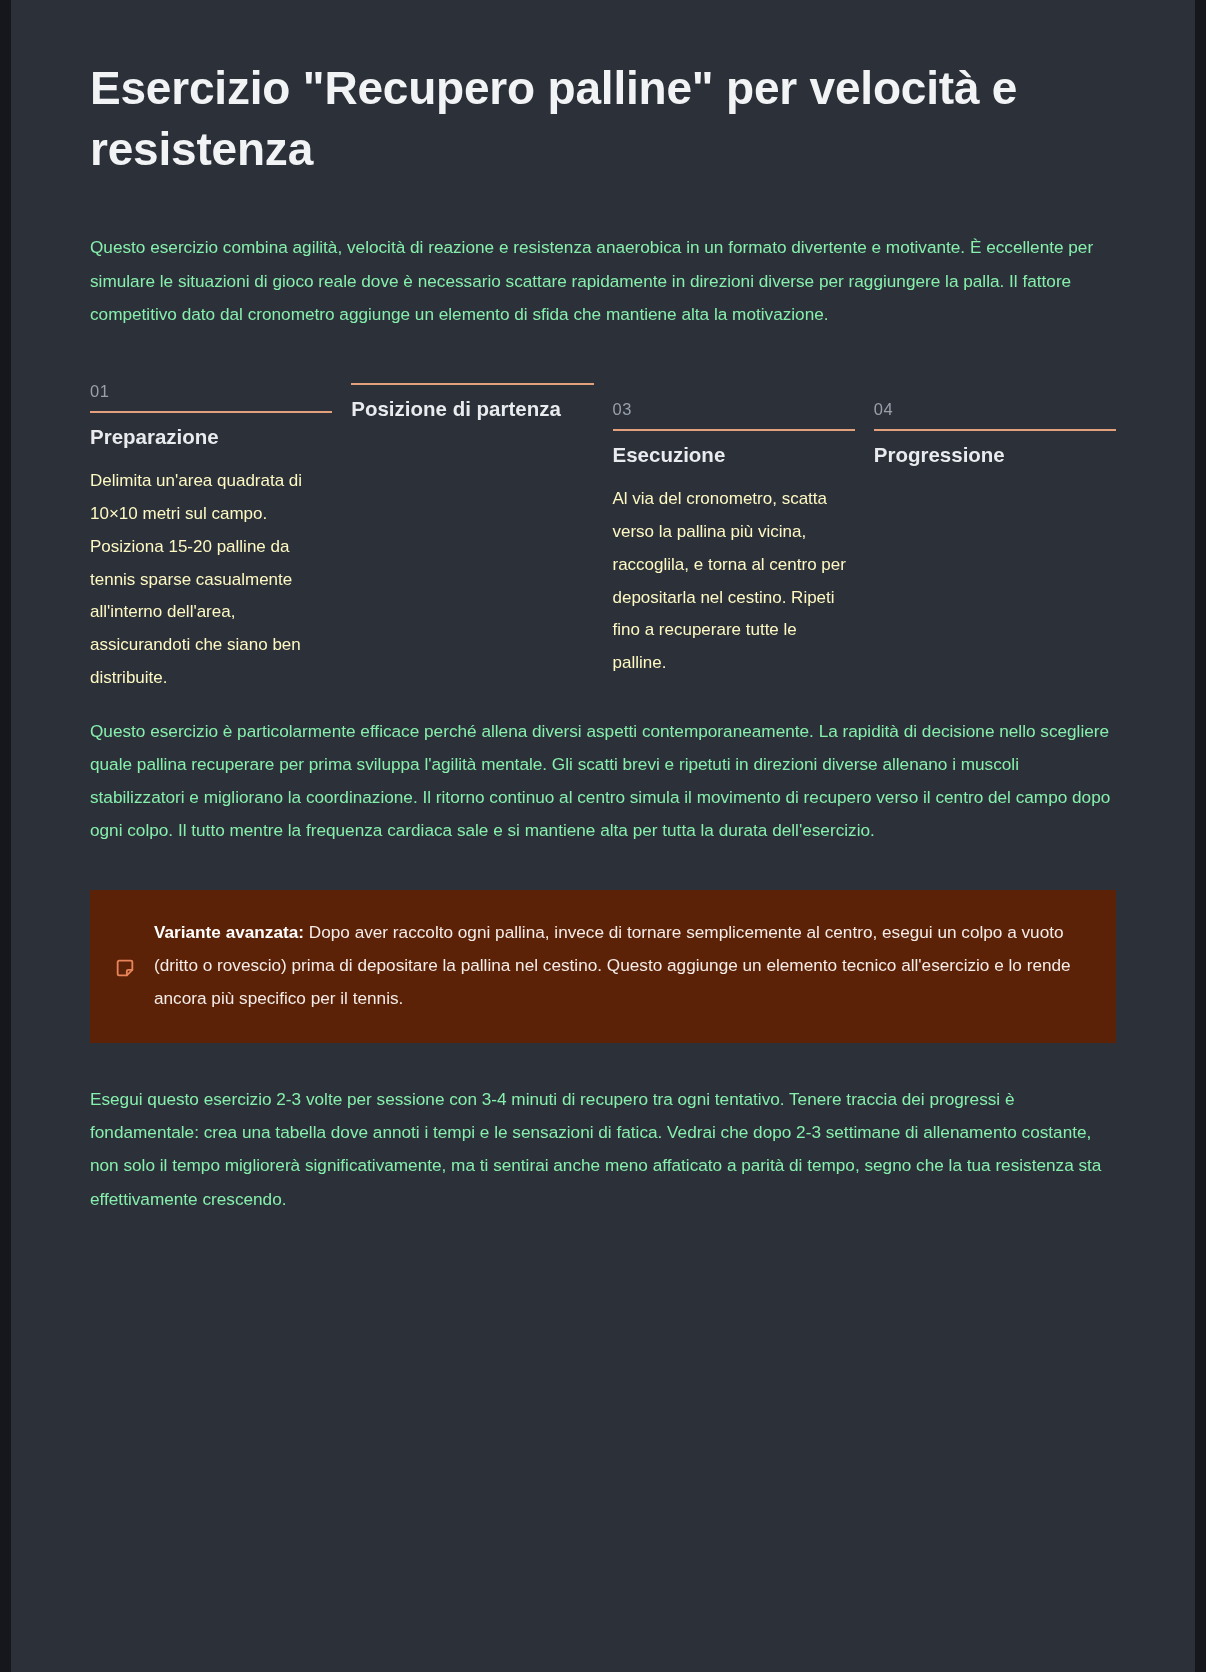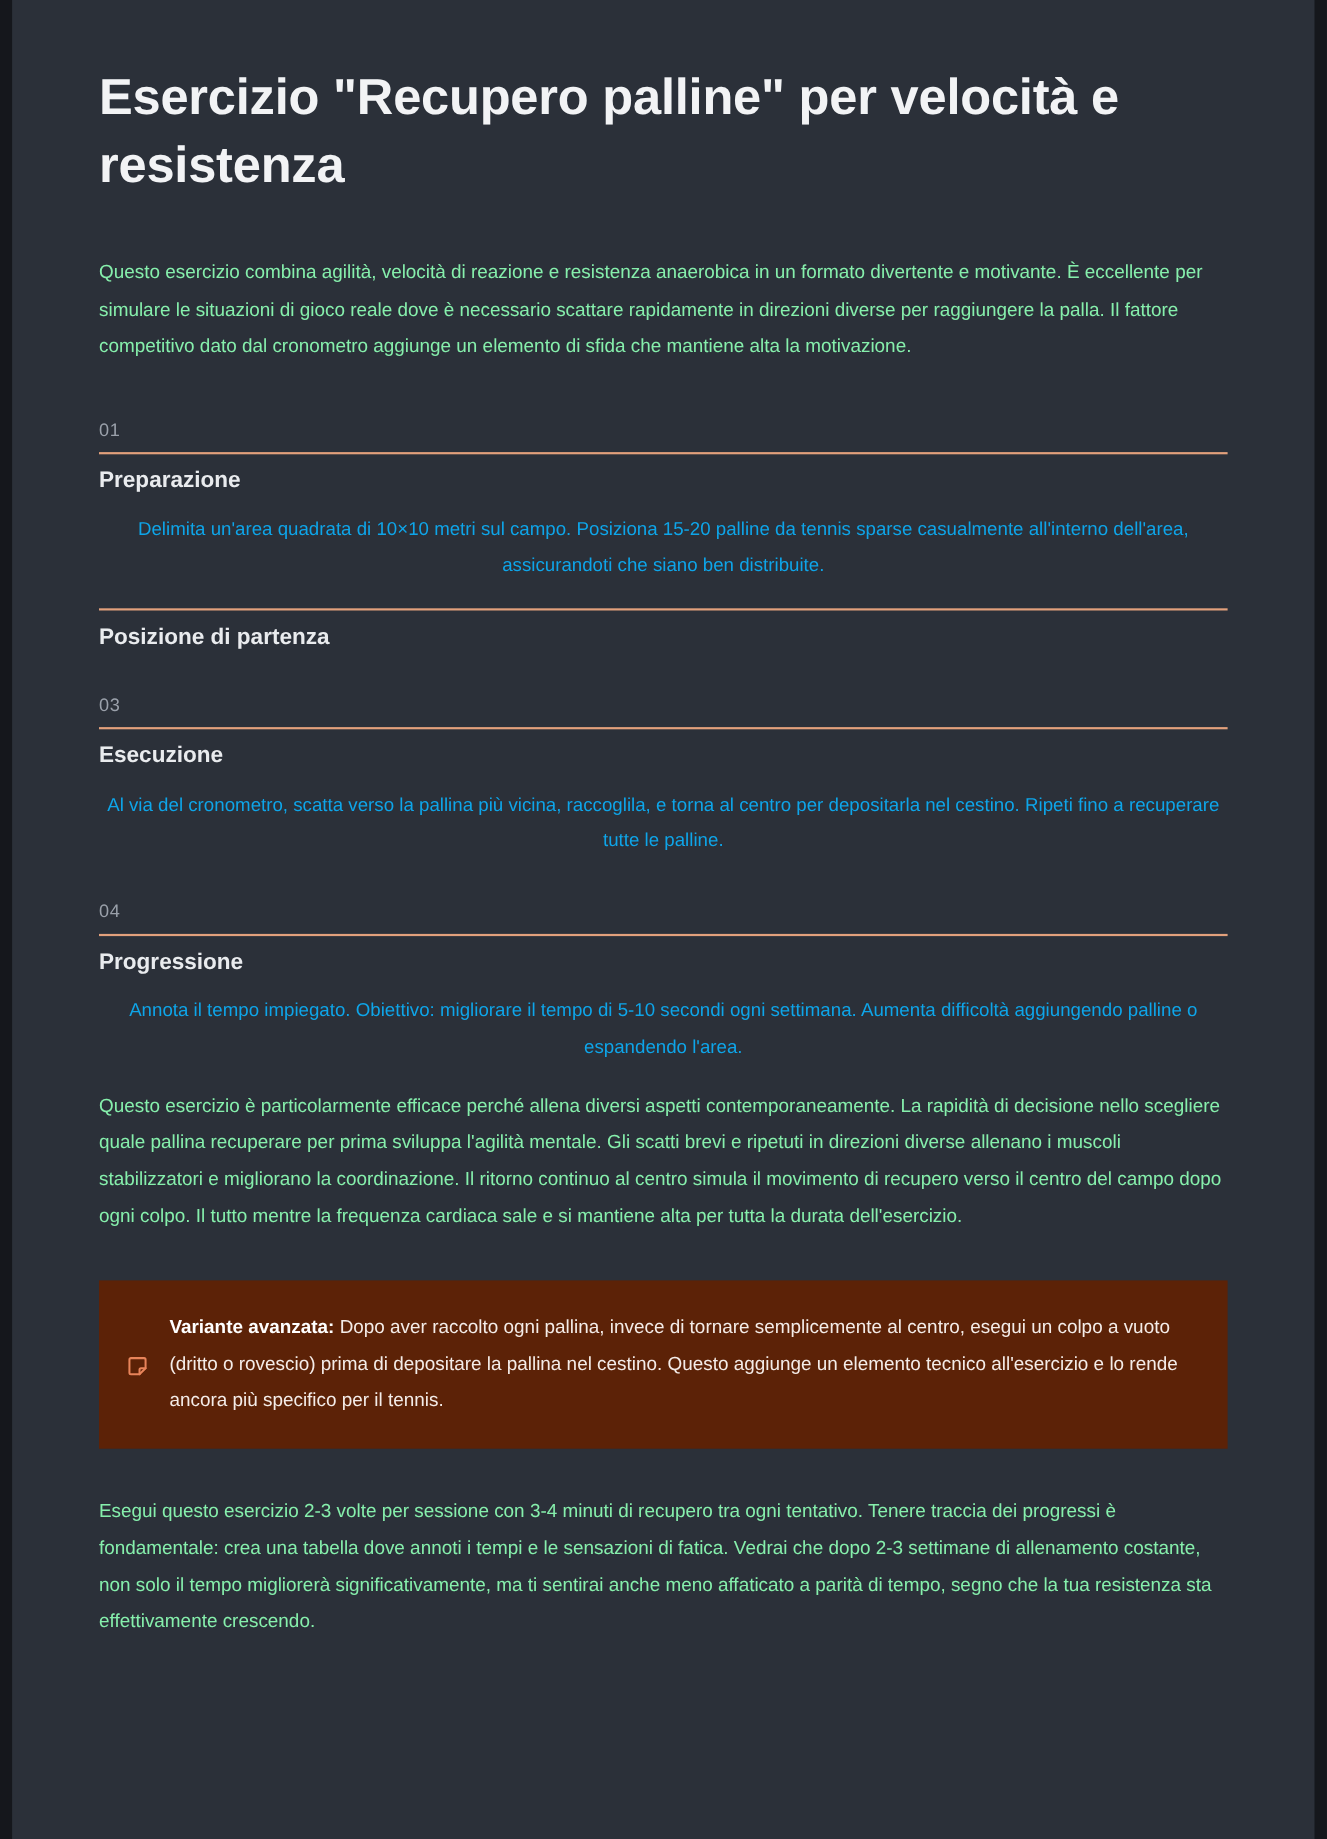--- a/index.html
+++ b/index.html
@@ -47,21 +47,21 @@
     color: #86efac;
     font-weight: 400;
   }
   .para-intro { margin-top: 52px; }
   .para-mid   { margin-top: 20px; }
   .para-end   { margin-top: 40px; }
 
   
   .steps {
     display: grid;
-    grid-template-columns: 1fr;
+    grid-template-columns: 1fr 1fr 1fr 1fr;
     column-gap: 19px;
     row-gap: 0;
     margin-top: 30px;
   }
   .step {
     padding-top: 22px;
     box-sizing: border-box;
   }
   .step-num {
     font-size: 16.5px;
@@ -82,22 +82,21 @@
     font-size: 20.5px;
     line-height: 1.4;
     font-weight: 700;
     color: #e9ebee;
   }
   .step-body {
     margin: 0;
     padding-top: 14px;
     font-size: 17px;
     line-height: 1.93;
-    color: #0ea5e9;
-    text-align: center;
+    color: #fef9c3;
   }
   .steps .step.row2 { padding-top: 40px; }
 
   
   .callout {
     margin-top: 42px;
     background: #5c2207;
     padding: 26px 28px 28px 24px;
     display: flex;
     align-items: center;
@@ -150,21 +149,20 @@
       <div class="step-num">03</div>
       <div class="step-rule"></div>
       <h2 class="step-title">Esecuzione</h2>
       <p class="step-body">Al via del cronometro, scatta verso la pallina più vicina, raccoglila, e torna al centro per depositarla nel cestino. Ripeti fino a recuperare tutte le palline.</p>
     </div>
 
     <div class="step row2">
       <div class="step-num">04</div>
       <div class="step-rule"></div>
       <h2 class="step-title">Progressione</h2>
-      <p class="step-body">Annota il tempo impiegato. Obiettivo: migliorare il tempo di 5-10 secondi ogni settimana. Aumenta difficoltà aggiungendo palline o espandendo l'area.</p>
     </div>
 
   </div>
 
   <p class="para para-mid">Questo esercizio è particolarmente efficace perché allena diversi aspetti contemporaneamente. La rapidità di decisione nello scegliere quale pallina recuperare per prima sviluppa l'agilità mentale. Gli scatti brevi e ripetuti in direzioni diverse allenano i muscoli stabilizzatori e migliorano la coordinazione. Il ritorno continuo al centro simula il movimento di recupero verso il centro del campo dopo ogni colpo. Il tutto mentre la frequenza cardiaca sale e si mantiene alta per tutta la durata dell'esercizio.</p>
 
   <div class="callout">
     <svg class="callout-icon" viewBox="0 0 24 24" fill="none" stroke="#e8845a" stroke-width="2" stroke-linecap="round" stroke-linejoin="round">
       <path d="M4 5.5a1.5 1.5 0 0 1 1.5-1.5h13A1.5 1.5 0 0 1 20 5.5V14l-6 6H5.5A1.5 1.5 0 0 1 4 18.5z"></path>
       <path d="M20 14h-4.5a1.5 1.5 0 0 0-1.5 1.5V20"></path>

